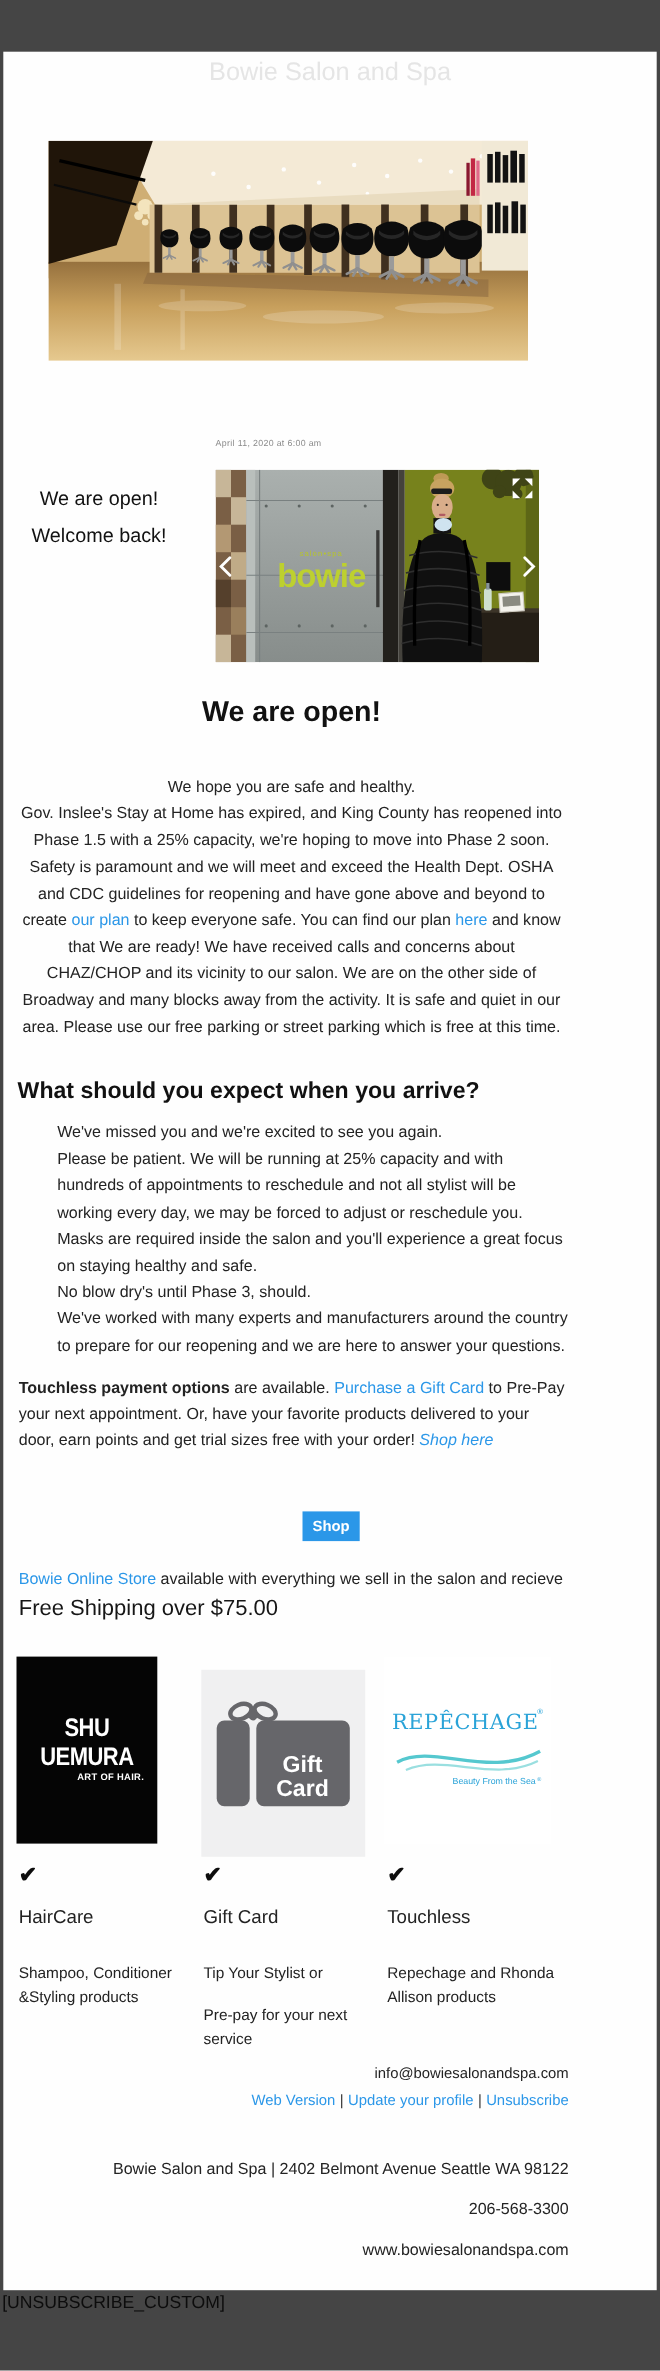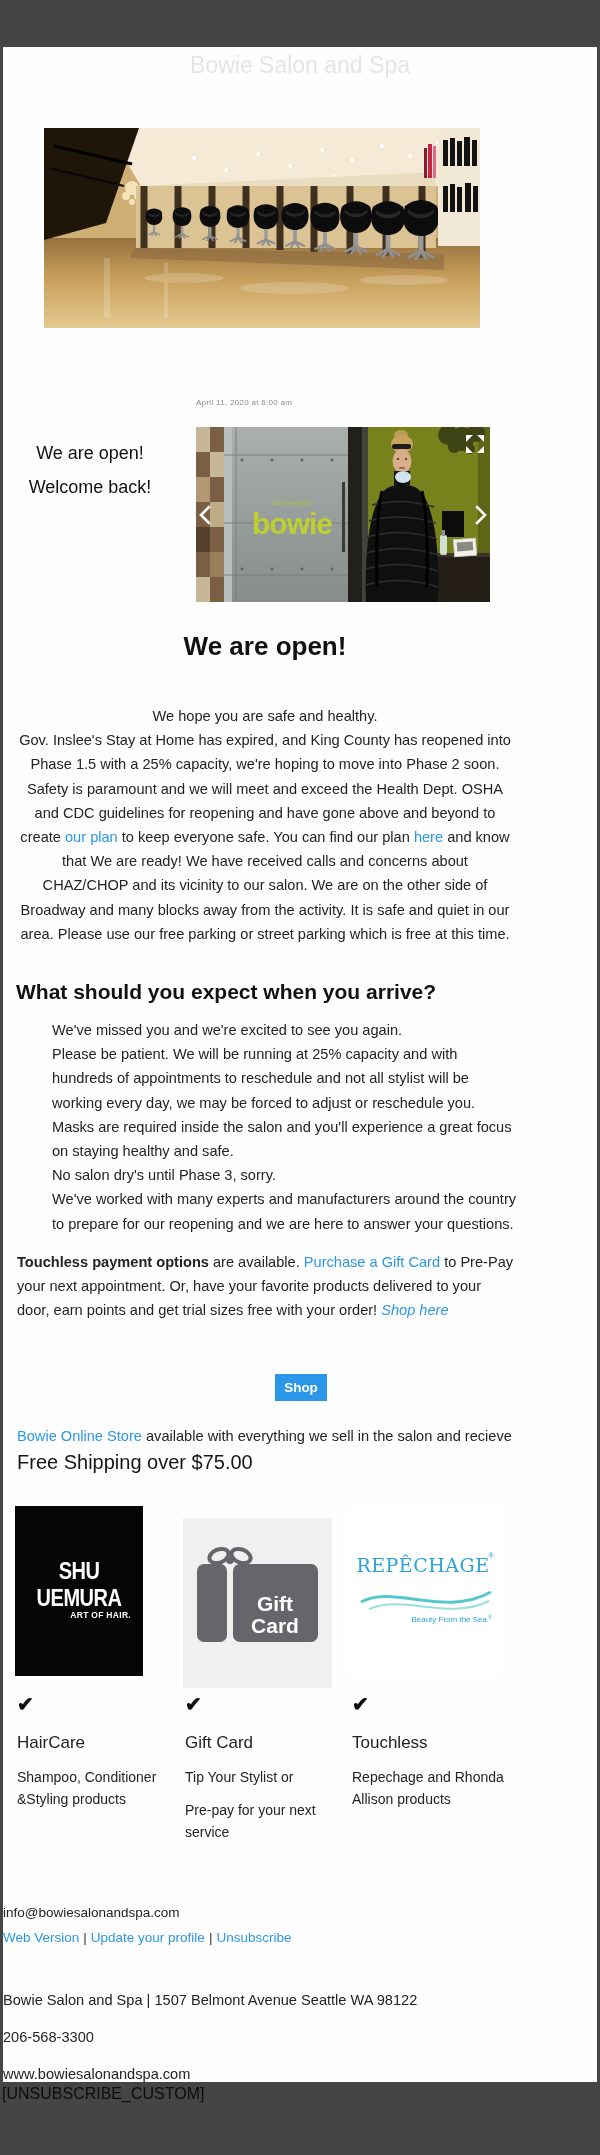--- a/index.html
+++ b/index.html
@@ -30,23 +30,23 @@
   .free-ship{left:17px;top:1451px;font-size:20px;color:#161616;}
   .pbox{top:1506px;height:170px;}
   .shu{left:15px;width:128px;background:#050505;display:flex;flex-direction:column;justify-content:center;}
   .shu .l1{color:#fff;font-weight:bold;font-size:20px;text-align:center;letter-spacing:-.5px;transform:scaleY(1.15);}
   .shu .l2{color:#fff;font-weight:bold;font-size:8.5px;text-align:right;padding-right:12px;margin-top:2px;letter-spacing:.3px;}
   .gift{left:183px;width:149px;background:#f0f0f1;margin-top:12px;}
   .rep{left:349px;width:152px;background:#ffffff;}
   .check{top:1692px;font-size:20px;font-weight:bold;color:#0d0d0d;}
   .ptitle{top:1733px;font-size:17px;color:#222;}
   .pdesc{top:1766px;font-size:14px;line-height:22px;color:#232323;}
-  .pdesc p{margin:0 0 11px 0;}
+  .pdesc p{margin:16px 0 11px 0;}
   .c1{left:17px;width:152px;} .c2{left:185px;width:142px;} .c3{left:352px;width:152px;}
-  .foot{left:3px;width:514px;text-align:left;color:#232323;margin-top:28px;}
+  .foot{left:3px;width:514px;text-align:right;color:#232323;}
   .f-email{top:1877px;font-size:13.5px;}
   .f-links{top:1902px;font-size:13.5px;}
   .sep{color:#333;margin:0 4px;}
   .f-addr{top:1964px;font-size:14.6px;}
   .f-phone{top:2001px;font-size:14.6px;}
   .f-web{top:2038px;font-size:14.6px;}
   .unsub{left:2px;top:2085px;font-size:16px;color:#0c0c0c;}
   svg{display:block;}
 </style>
 </head>
@@ -266,21 +266,21 @@
   <p class="m0">We hope you are safe and healthy.</p>
   <p class="m0"><span>Gov. Inslee's Stay at Home has expired, and King County has reopened into Phase 1.5 with a 25% capacity, we're hoping to move into Phase 2 soon. Safety is paramount and we will meet and exceed the Health Dept. OSHA and CDC guidelines for reopening and have gone above and beyond to create </span><a class="lnk">our plan</a><span> to keep everyone safe. You can find our plan </span><a class="lnk">here</a><span> and know that We are ready! We have received calls and concerns about CHAZ/CHOP and its vicinity to our salon. We are on the other side of Broadway and many blocks away from the activity. It is safe and quiet in our area. Please use our free parking or street parking which is free at this time.</span></p>
 </div>
 
 <div class="abs h2">What should you expect when you arrive?</div>
 
 <div class="abs expect body-txt">
   <p class="m0">We've missed you and we're excited to see you again.</p>
   <p class="m0">Please be patient. We will be running at 25% capacity and with hundreds of appointments to reschedule and not all stylist will be working every day, we may be forced to adjust or reschedule you.</p>
   <p class="m0">Masks are required inside the salon and you'll experience a great focus on staying healthy and safe.</p>
-  <p class="m0">No salon dry's until Phase 3, sorry.</p>
+  <p class="m0">No blow dry's until Phase 3, should.</p>
   <p class="m0">We've worked with many experts and manufacturers around the country to prepare for our reopening and we are here to answer your questions.</p>
 </div>
 
 <div class="abs touchless body-txt"><b>Touchless payment options</b><span> are available. </span><a class="lnk">Purchase a Gift Card</a><span> to Pre-Pay your next appointment. Or, have your favorite products delivered to your door, earn points and get trial sizes free with your order! </span><a class="lnk-it">Shop here</a></div>
 
 <div class="abs shop-btn">Shop</div>
 
 <div class="abs store-line body-txt"><a class="lnk">Bowie Online Store</a><span> available with everything we sell in the salon and recieve</span></div>
 
 <div class="abs free-ship">Free Shipping over $75.00</div>
@@ -333,17 +333,17 @@
   <p>Pre-pay for your next service</p>
 </div>
 <div class="abs pdesc c3">
   <p>Repechage and Rhonda Allison products</p>
 </div>
 
 <div class="abs foot f-email">info@bowiesalonandspa.com</div>
 
 <div class="abs foot f-links"><a class="lnk">Web Version</a><span class="sep">|</span><a class="lnk">Update your profile</a><span class="sep">|</span><a class="lnk">Unsubscribe</a></div>
 
-<div class="abs foot f-addr">Bowie Salon and Spa | 1507 Belmont Avenue Seattle WA 98122</div>
+<div class="abs foot f-addr">Bowie Salon and Spa | 2402 Belmont Avenue Seattle WA 98122</div>
 <div class="abs foot f-phone">206-568-3300</div>
 <div class="abs foot f-web">www.bowiesalonandspa.com</div>
 
 <div class="abs unsub">[UNSUBSCRIBE_CUSTOM]</div>
 
 </body></html>

